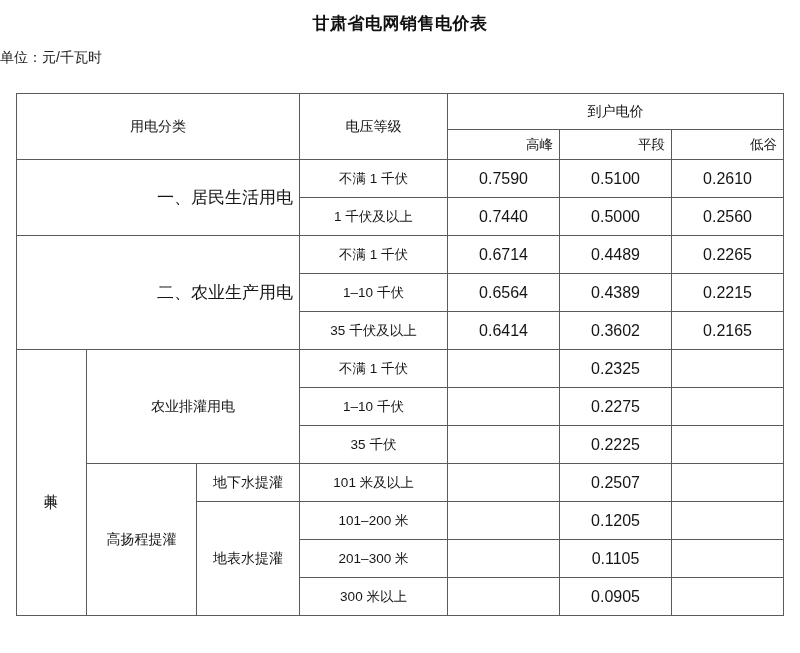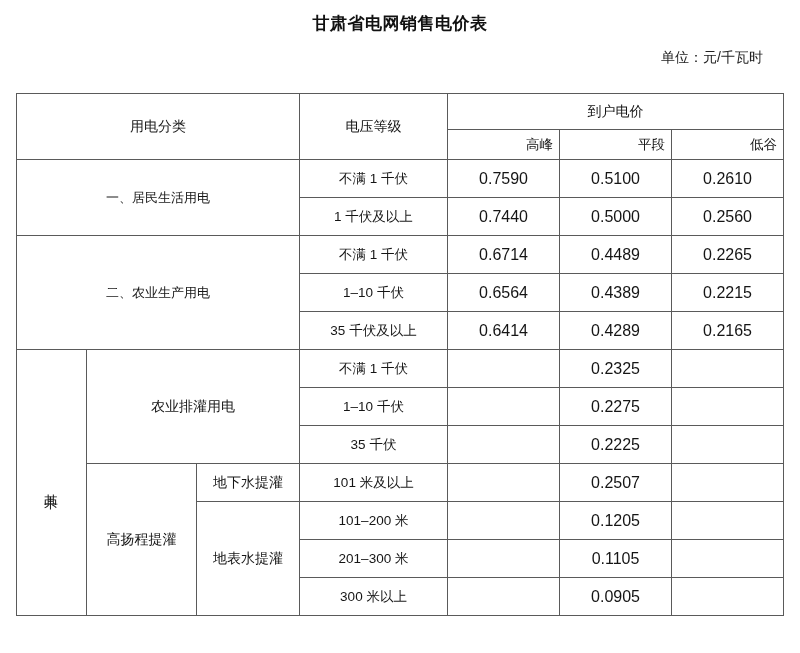--- a/index.html
+++ b/index.html
@@ -25,21 +25,21 @@
   .doc-title {
     text-align: center;
     font-size: 17px;
     font-weight: bold;
     letter-spacing: 0.5px;
     margin-top: 12px;
     margin-bottom: 0;
     color: #111111;
   }
   .unit-line {
-    text-align: right;
+    text-align: left;
     font-size: 14px;
     margin-top: 14px;
     padding-right: 37px;
     color: #222222;
   }
   .table-wrap {
     margin-top: 26px;
     padding-left: 16px;
     padding-right: 16px;
   }
@@ -55,23 +55,23 @@
     padding: 0 6px;
     font-weight: normal;
     color: #151515;
     background: #ffffff;
   }
   .h-center { text-align: right; }
   .r-head { height: 36px; }
   .r-sub { height: 30px; }
   .r-body { height: 38px; }
   .cat-cell {
-    text-align: center;
+    text-align: right;
     padding-left: 10px;
-    font-size: 13px;
+    font-size: 17px;
   }
   .vert-cell {
     text-align: center;
     font-size: 14px;
     line-height: 1.15;
     padding: 0 4px;
   }
   .vert-text {
     display: inline-block;
     writing-mode: vertical-rl;
@@ -154,21 +154,21 @@
         </tr>
         <tr class="r-body">
           <td class="volt-cell">1–10 千伏</td>
           <td class="num">0.6564</td>
           <td class="num">0.4389</td>
           <td class="num">0.2215</td>
         </tr>
         <tr class="r-body">
           <td class="volt-cell">35 千伏及以上</td>
           <td class="num">0.6414</td>
-          <td class="num">0.4289</td>
+          <td class="num">0.3602</td>
           <td class="num">0.2165</td>
         </tr>
 
         <tr class="r-body">
           <td rowspan="7" class="vert-cell">
             <span class="vert-text">其中</span>
           </td>
           <td colspan="2" rowspan="3" class="grp-head">农业排灌用电</td>
           <td class="volt-cell">不满 1 千伏</td>
           <td class="num"></td>

